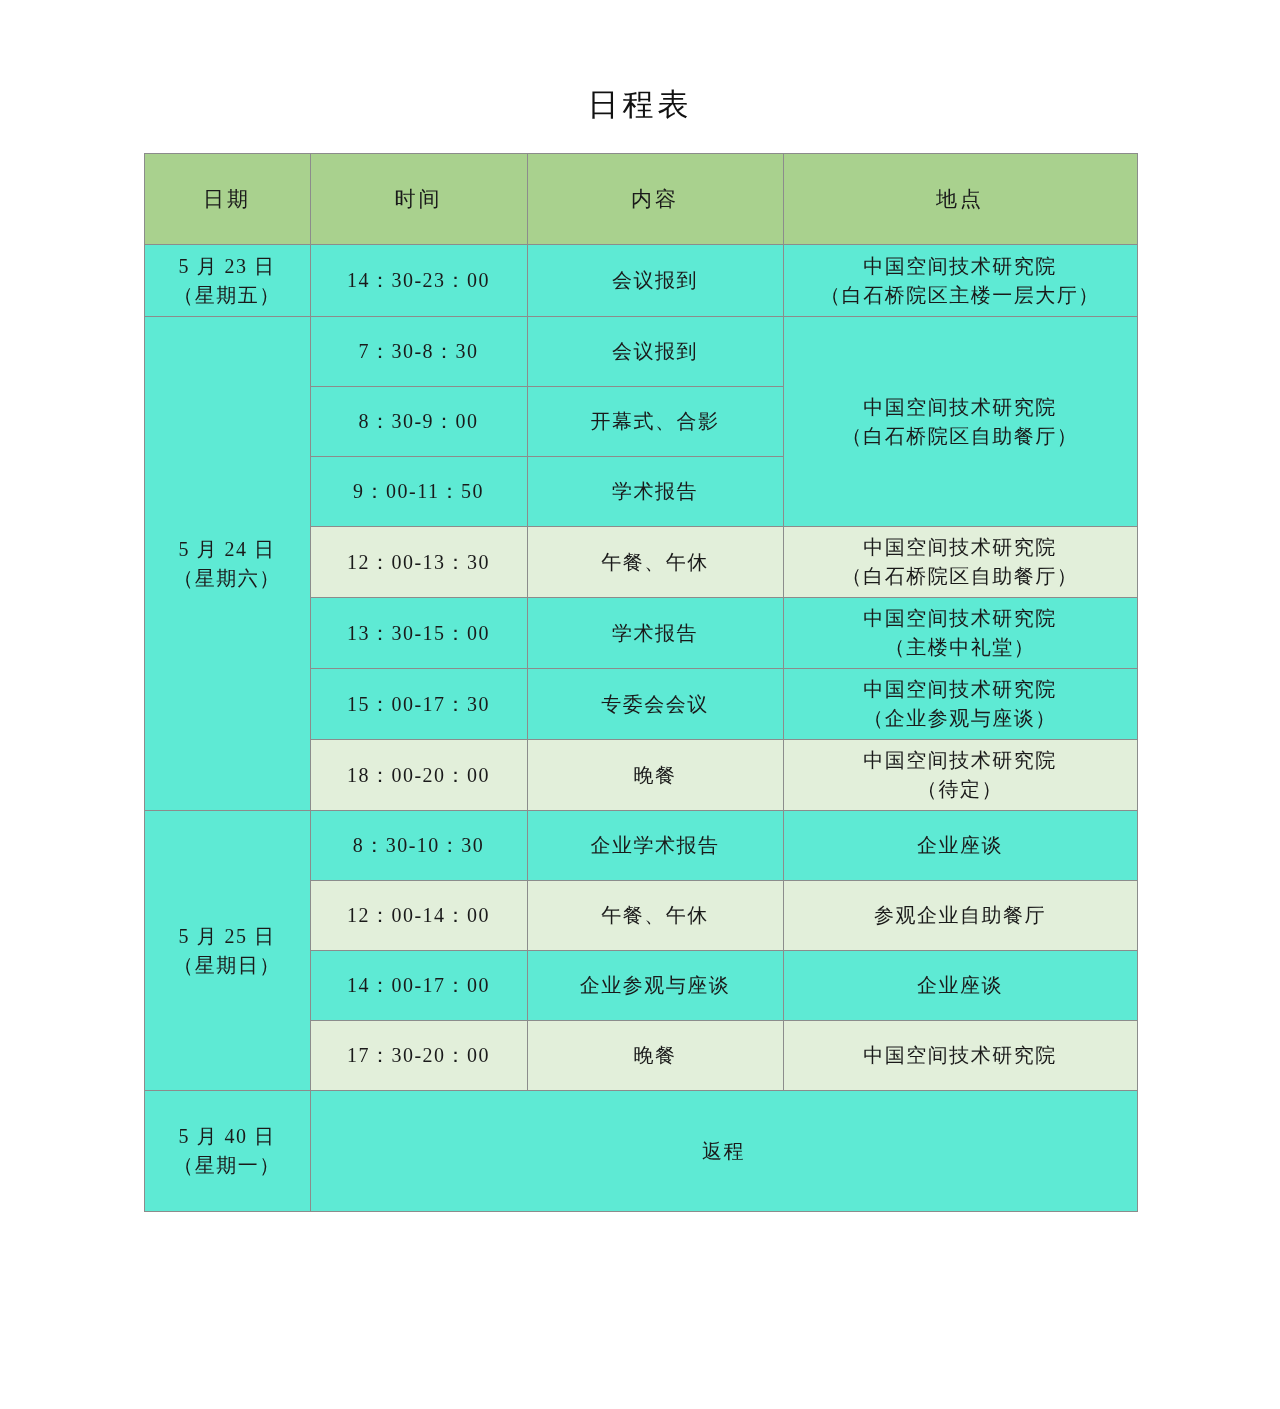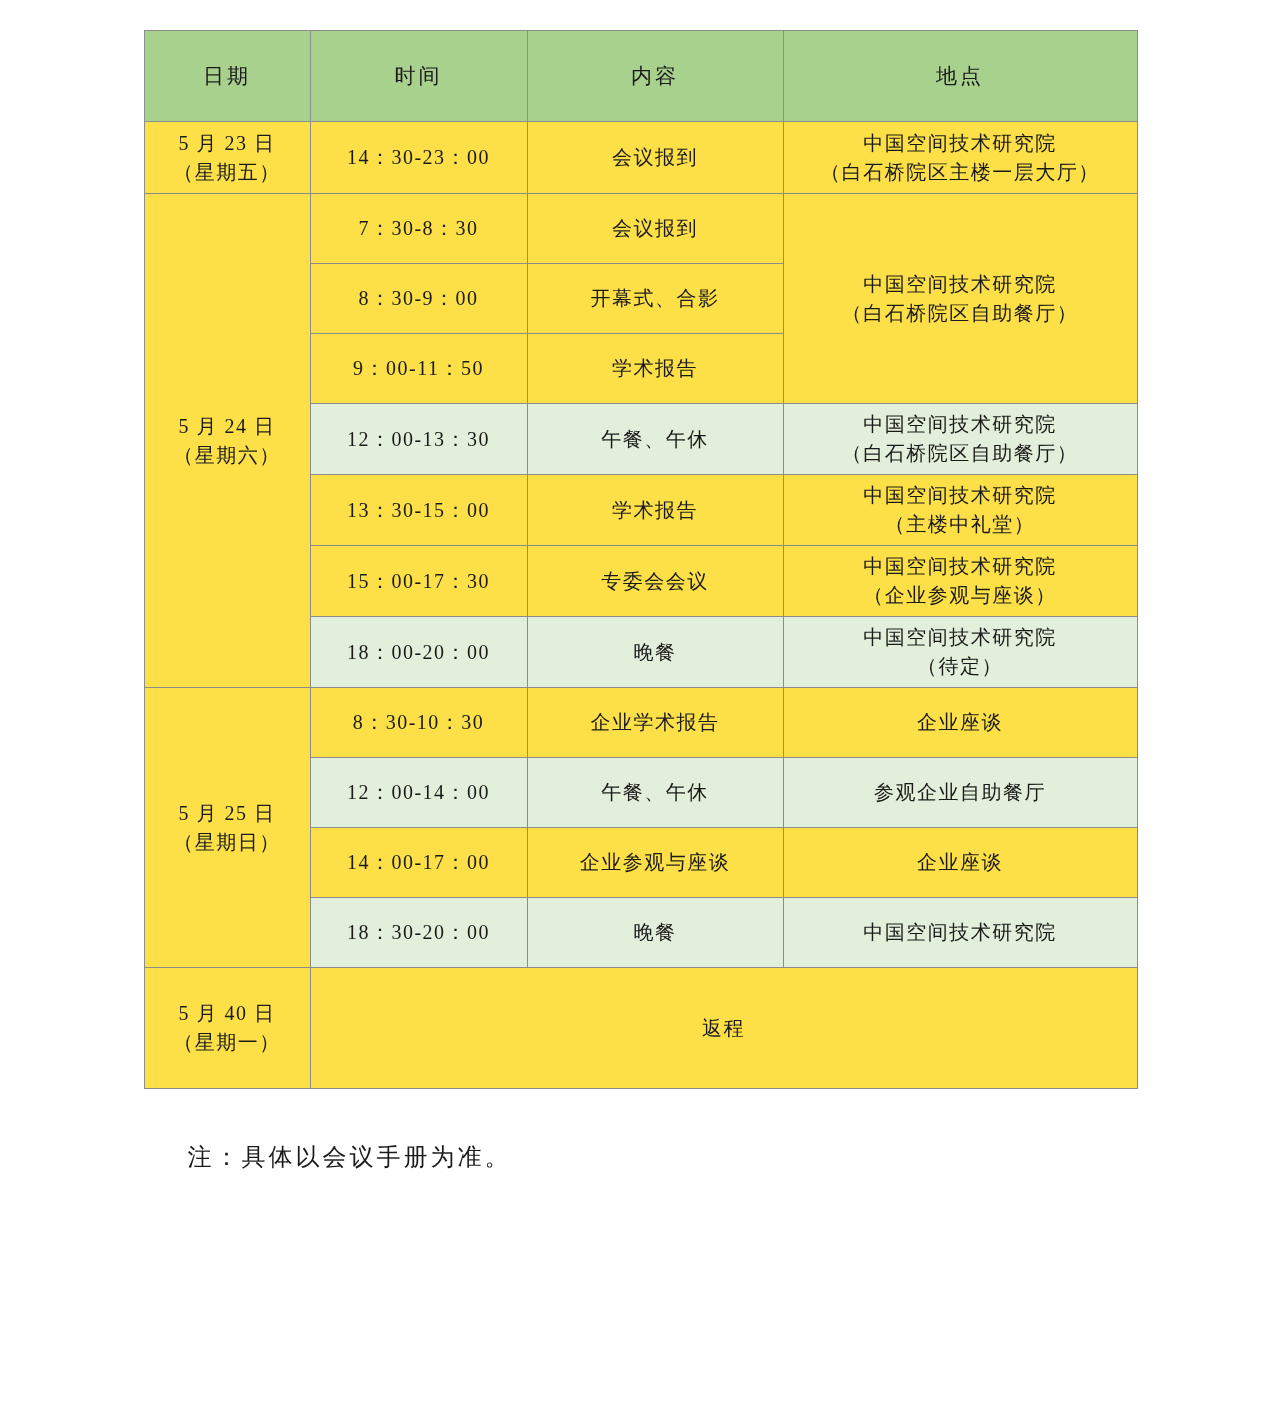--- a/index.html
+++ b/index.html
@@ -31,21 +31,21 @@
   }
   .table-wrap {
     margin: 0 auto;
     margin-top: 30px;
     width: 993px;
   }
   table.schedule {
     border-collapse: collapse;
     width: 993px;
     table-layout: fixed;
-    background: #fde047;
+    background: #5eead4;
   }
   table.schedule col.c1 { width: 166px; }
   table.schedule col.c2 { width: 217px; }
   table.schedule col.c3 { width: 256px; }
   table.schedule col.c4 { width: 354px; }
 
   table.schedule th,
   table.schedule td {
     border: 1px solid #8c8c8c;
     text-align: center;
@@ -96,20 +96,21 @@
     box-sizing: border-box;
   }
   .nowrap { white-space: nowrap; }
   .line { display: block; }
 </style>
 </head>
 <body>
 
 <div class="page">
 
+  <div class="title">日程表</div>
 
   <div class="table-wrap">
     <table class="schedule">
       <colgroup>
         <col class="c1">
           <col class="c2">
           <col class="c3">
           <col class="c4">
       </colgroup>
       <thead>
@@ -210,32 +211,31 @@
           <td class="loc-cell cell-body">参观企业自助餐厅</td>
         </tr>
 
         <tr class="row-h2">
           <td class="time-cell cell-body">14：00-17：00</td>
           <td class="cell-body">企业参观与座谈</td>
           <td class="loc-cell cell-body">企业座谈</td>
         </tr>
 
         <tr class="row-h2 hl">
-          <td class="time-cell cell-body">18：30-20：00</td>
+          <td class="time-cell cell-body">17：30-20：00</td>
           <td class="cell-body">晚餐</td>
           <td class="loc-cell cell-body">中国空间技术研究院</td>
         </tr>
 
         <tr>
           <td class="date-cell cell-body return-cell">
             <span class="line nowrap">5 月 40 日</span>
             <span class="line nowrap">（星期一）</span>
           </td>
           <td class="cell-body return-cell" colspan="3">返程</td>
         </tr>
 
       </tbody>
     </table>
   </div>
 
-  <div class="footnote">注：具体以会议手册为准。</div>
 
 </div>
 
 </body></html>

